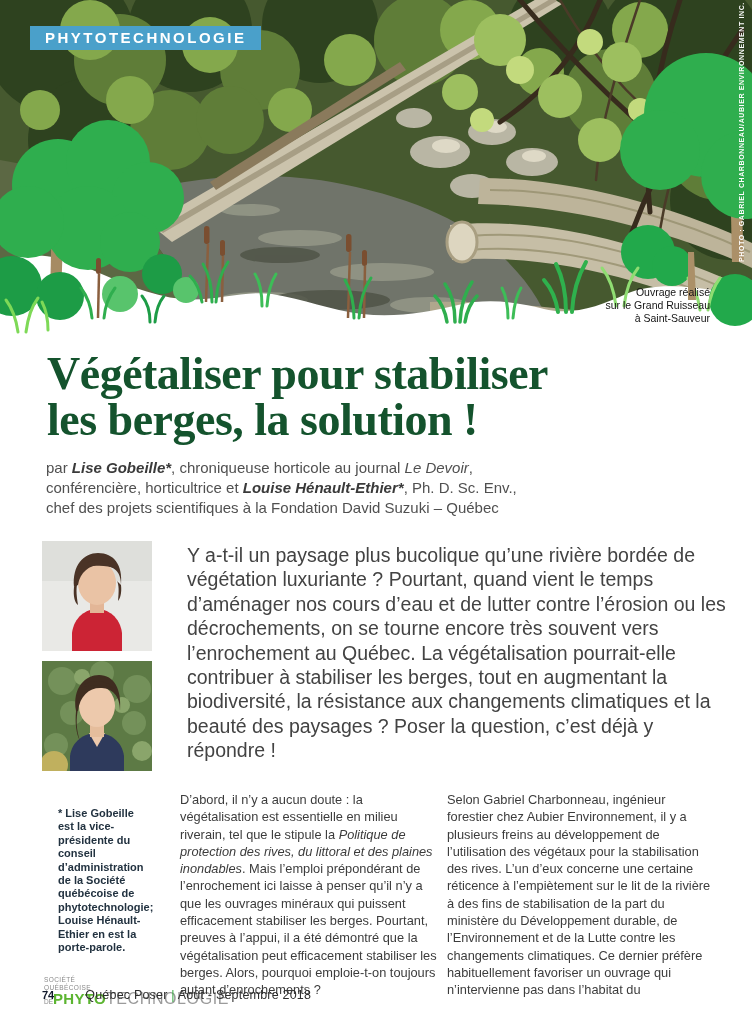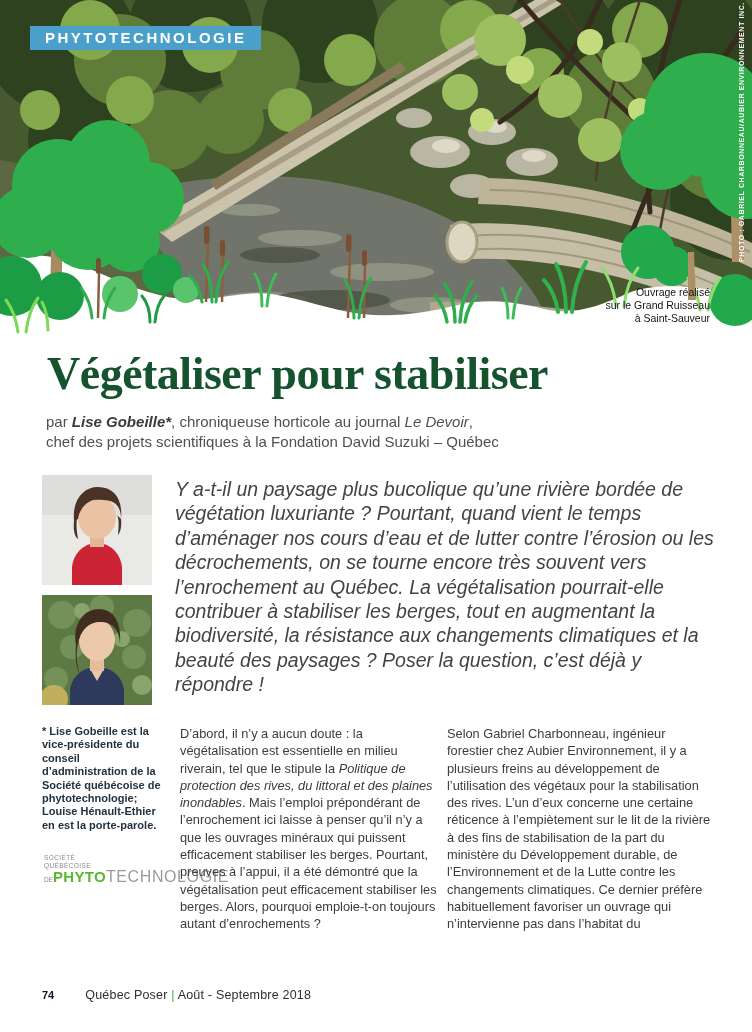--- a/index.html
+++ b/index.html
@@ -18,29 +18,29 @@
   .caption{position:absolute;right:42px;top:286px;text-align:right;
            font-size:10.5px;font-weight:400;line-height:1.25;color:#141414;}
 
   
   .title{margin:16px 0 0 47px;font-family:"Liberation Serif",serif;font-weight:700;
          font-size:46px;line-height:1.0;letter-spacing:-.5px;color:#14532d;}
   .byline{margin:15px 0 0 46px;font-size:15px;line-height:20px;color:#505050;}
   .byline b{color:#3a3a3a;font-style:italic;}
 
   
-  .feature{display:flex;margin:23px 0 0 42px;gap:23px;font-style:italic;}
+  .feature{display:flex;margin:23px 0 0 42px;gap:35px;}
   .portraits{width:110px;display:flex;flex-direction:column;gap:10px;}
   .portraits svg{display:block;}
   .lead{width:545px;font-size:19.5px;line-height:24.4px;color:#434343;margin:2px 0 0 0;}
 
   
   .bottom{display:flex;margin:20px 0 0 42px;align-items:flex-start;}
   .sidenote{width:126px;}
-  .footnote{font-size:11px;line-height:13.4px;font-weight:700;color:#223240;margin:0;}
+  .footnote{font-size:11px;line-height:13.4px;font-weight:700;color:#223240;margin:16px;}
   .sqp-logo{margin-top:22px;display:flex;align-items:flex-start;}
   .sqp-text{margin-left:2px;line-height:1;}
   .sqp-small{font-size:6.5px;color:#8a8a8a;letter-spacing:.4px;line-height:1.15;}
   .sqp-main{white-space:nowrap;}
   .sqp-de{font-size:6.5px;color:#8a8a8a;}
   .sqp-green{font-size:15px;font-weight:700;color:#5cb531;letter-spacing:.3px;text-align:center;}
   .sqp-gray{font-size:16px;color:#9b9b9b;letter-spacing:.6px;}
   .col{font-size:12.8px;line-height:17.3px;color:#3c3c3c;}
   .col.left{width:258px;margin-left:12px;}
   .col.right{width:266px;margin-left:9px;}
@@ -282,24 +282,26 @@
     <div class="vcredit">PHOTO : GABRIEL CHARBONNEAU/AUBIER ENVIRONNEMENT INC.</div>
     <div class="caption">
       <div>Ouvrage réalisé</div>
       <div>sur le Grand Ruisseau</div>
       <div>à Saint-Sauveur</div>
     </div>
   </div>
 
   <h1 class="title">
     <span>Végétaliser pour stabiliser</span><br>
+    <span>les berges, la solution&nbsp;!</span>
   </h1>
 
   <div class="byline">
     <div><span>par </span><b>Lise Gobeille</b><b>*</b><span>, chroniqueuse horticole au journal </span><i>Le Devoir</i><span>,</span></div>
+    <div><span>conférencière, horticultrice et </span><b>Louise Hénault-Ethier</b><b>*</b><span>, Ph. D. Sc. Env.,</span></div>
     <div>chef des projets scientifiques à la Fondation David Suzuki – Québec</div>
   </div>
 
   <div class="feature">
     <div class="portraits">
       <svg width="110" height="110" viewBox="0 0 110 110">
         <rect width="110" height="110" fill="#e9e9e6"></rect>
         <rect x="0" y="0" width="110" height="40" fill="#dedfdb"></rect>
         <path d="M30,92 C32,76 44,68 55,68 C66,68 78,76 80,92 L80,110 L30,110 Z" fill="#cc2435"></path>
         <rect x="48" y="56" width="14" height="16" fill="#e3b697"></rect>

